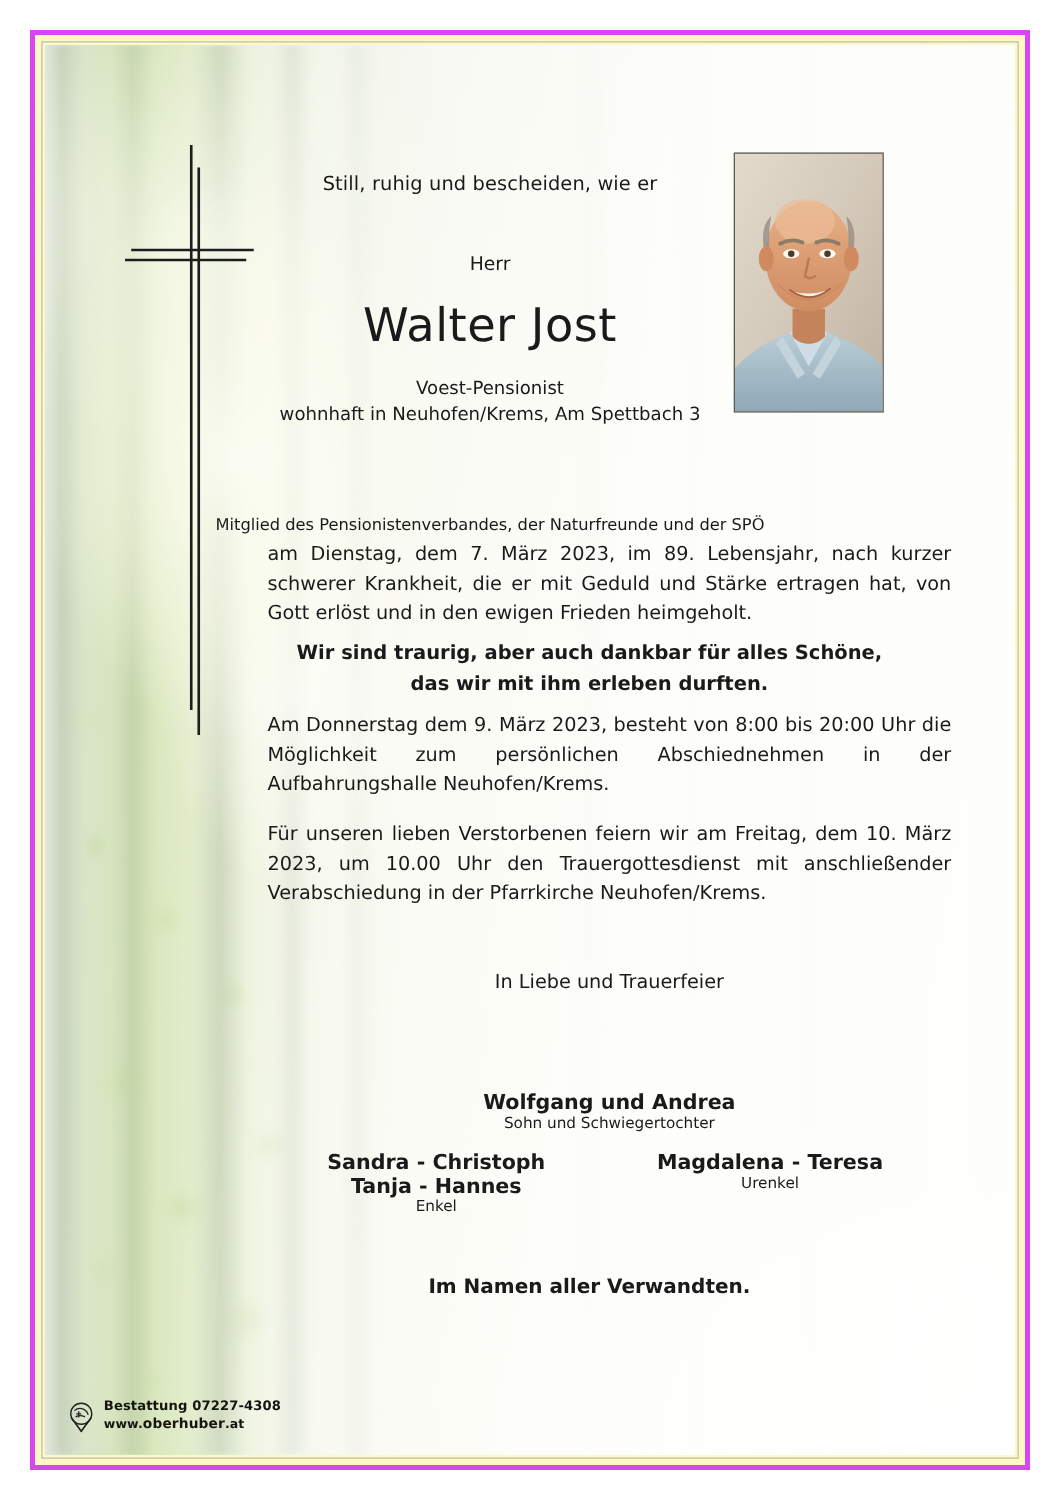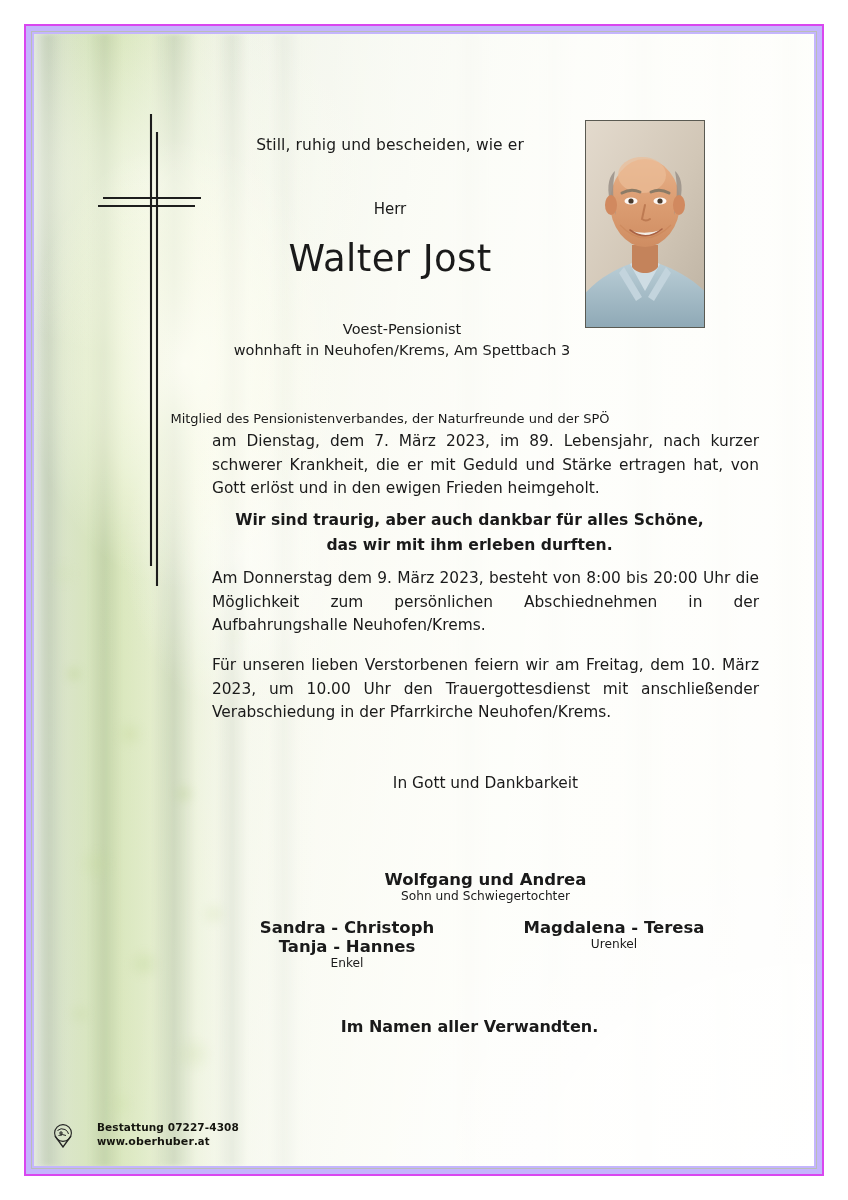--- a/index.html
+++ b/index.html
@@ -23,23 +23,23 @@
     box-sizing: border-box;
   }
 
   
   #card-frame {
     position: absolute;
     left: 24px;
     top: 24px;
     width: 800px;
     height: 1152px;
-    border: 2px solid #d946ef;
+    border: 4px solid #d946ef;
     box-sizing: border-box;
-    background: #c4b5fd;
+    background: #fef9c3;
   }
   
   #card-inner-rule {
     position: absolute;
     left: 5px;
     top: 5px;
     right: 5px;
     bottom: 5px;
     border: 1px solid #b9bdb8;
     box-sizing: border-box;
@@ -196,21 +196,21 @@
   .closing { font-size: 16px; font-weight: bold; }
   .donate  { font-size: 13.6px; line-height: 21px; }
 
   
   #footer-logo {
     position: absolute;
     left: 16px;
     bottom: 18px;
     display: flex;
     align-items: center;
-    gap: 21px;
+    gap: 5px;
   }
   #footer-logo .mark { width: 26px; height: 26px; flex: 0 0 26px; }
   #footer-logo .lines { line-height: 1.08; color: #15150f; }
   #footer-logo .l1 { font-size: 10.5px; font-weight: bold; letter-spacing: .1px; }
   #footer-logo .l2 { font-size: 12.5px; font-weight: bold; letter-spacing: .1px; }
   #footer-logo .l2 .small { font-size: 10px; font-weight: bold; }
   #footer-logo .l2 .big { font-size: 11px; }
 </style>
 </head>
 <body>
@@ -301,39 +301,39 @@
       <div id="content">
 
         <div class="tx center lead" style="left:196px; top:98px; width:320px;">
           <div>Still, ruhig und bescheiden, wie er</div>
         </div>
 
         <div class="tx center herr" style="left:196px; top:166px; width:320px;">Herr</div>
 
         <div class="tx center name" style="left:176px; top:203px; width:360px;">Walter Jost</div>
 
-        <div class="tx center sub" style="left:168px; top:265px; width:400px;margin-top:20px;">
+        <div class="tx center sub" style="left:156px; top:265px; width:400px;">
           <div>Voest-Pensionist</div>
           <div>wohnhaft in Neuhofen/Krems, Am Spettbach 3</div>
         </div>
 
         <div class="tx center member" style="left:120px; top:347px; width:472px;">Mitglied des Pensionistenverbandes, der Naturfreunde und der SPÖ</div>
 
         <div class="tx just body" style="left:178px; top:396px; width:547px;">am Dienstag, dem 7. März 2023, im 89. Lebensjahr, nach kurzer schwerer Krankheit, die er mit Geduld und Stärke ertragen hat, von Gott erlöst und in den ewigen Frieden heimgeholt.</div>
 
         <div class="tx center semi" style="left:162px; top:474px; width:547px;">
           <div>Wir sind traurig, aber auch dankbar für alles Schöne,</div>
           <div>das wir mit ihm erleben durften.</div>
         </div>
 
         <div class="tx just body" style="left:178px; top:533px; width:547px;">Am Donnerstag dem 9. März 2023, besteht von 8:00 bis 20:00 Uhr die Möglichkeit zum persönlichen Abschiednehmen in der Aufbahrungshalle Neuhofen/Krems.</div>
 
         <div class="tx just body" style="left:178px; top:620px; width:547px;">Für unseren lieben Verstorbenen feiern wir am Freitag, dem 10. März 2023, um 10.00 Uhr den Trauergottesdienst mit anschließender Verabschiedung in der Pfarrkirche Neuhofen/Krems.</div>
 
-        <div class="tx center fam-h" style="left:178px; top:740px; width:547px;">In Gott und Dankbarkeit</div>
+        <div class="tx center fam-h" style="left:178px; top:740px; width:547px;">In Liebe und Trauerfeier</div>
 
 
         <div class="tx center" style="left:178px; top:836px; width:547px;">
           <div class="fam-n">Wolfgang und Andrea</div>
           <div class="fam-r">Sohn und Schwiegertochter</div>
         </div>
 
         <div class="tx center" style="left:188px; top:884px; width:250px;">
           <div class="fam-n">Sandra - Christoph</div>
           <div class="fam-n">Tanja - Hannes</div>

